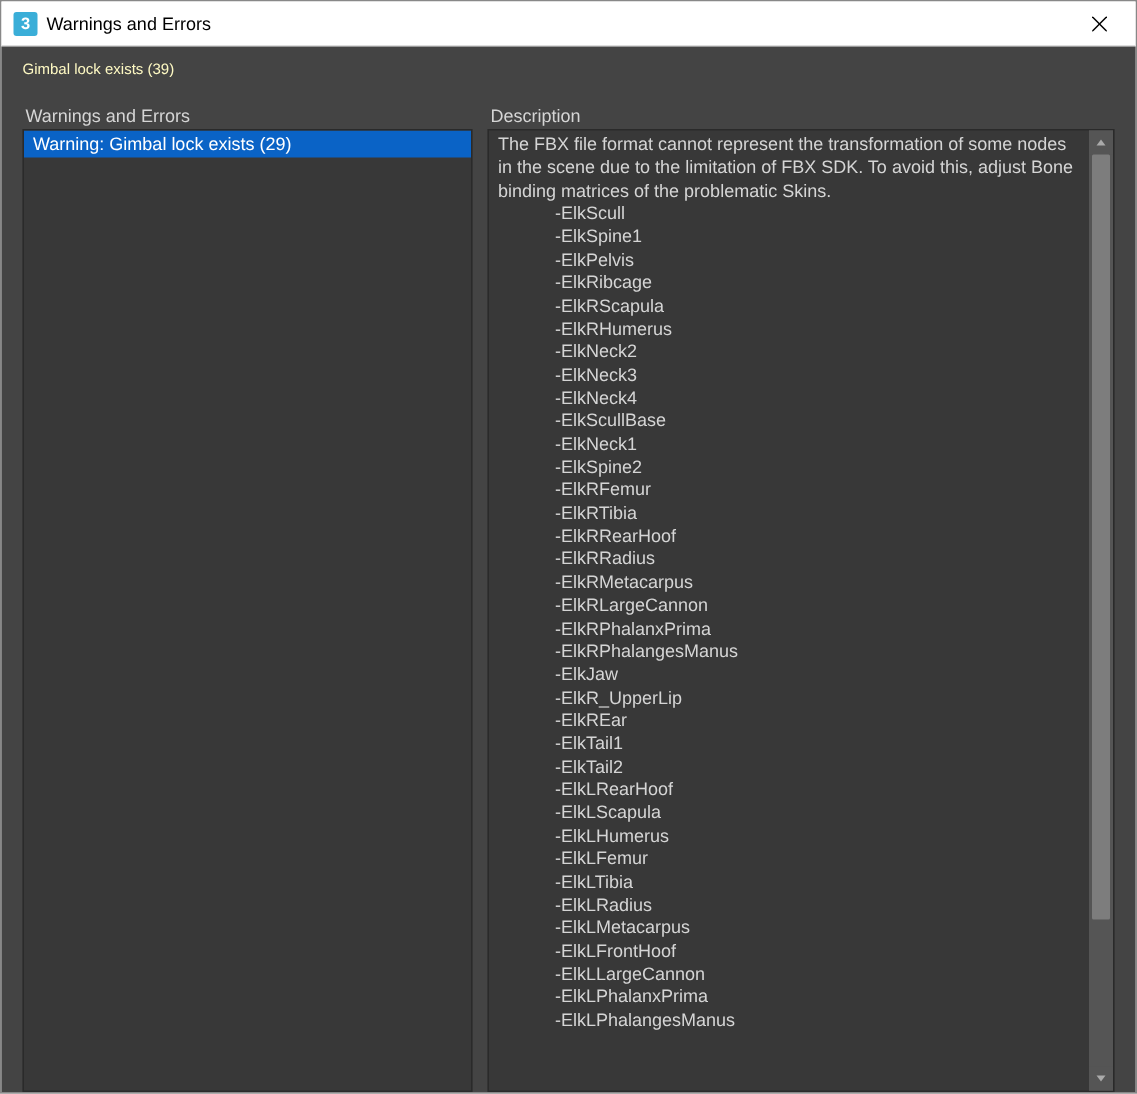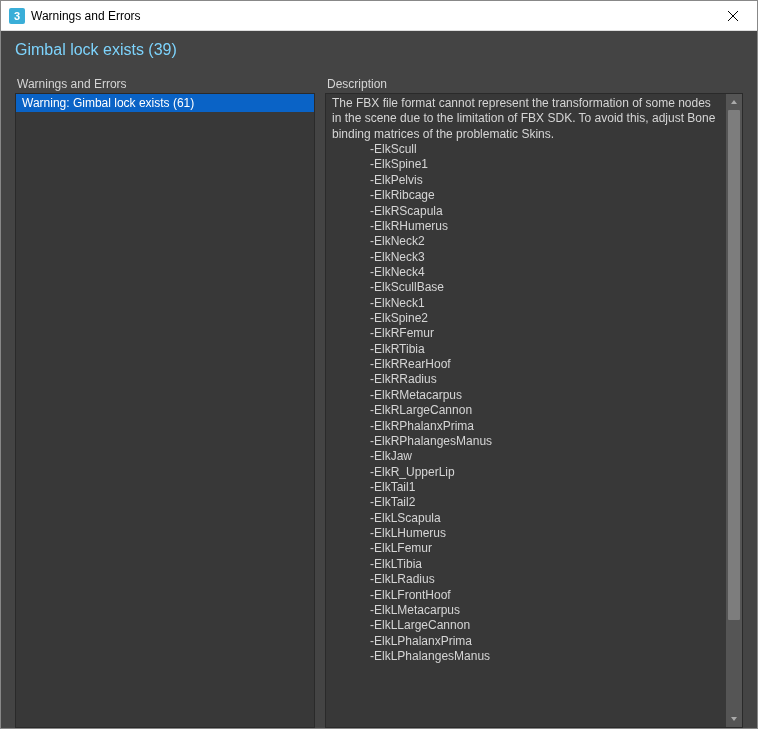--- a/index.html
+++ b/index.html
@@ -62,23 +62,23 @@
     }
     .content-area {
       flex: 1;
       background: #444444;
       color: #d5d5d5;
       display: flex;
       flex-direction: column;
       padding: 0;
     }
     .header-label {
-      font-size: 16px;
+      font-size: 10px;
       padding: 10px 14px 6px 14px;
-      color: #7dd3fc;
+      color: #fef9c3;
     }
     .panels {
       display: flex;
       flex: 1;
       padding: 12px 14px 0 14px;
       gap: 10px;
       min-height: 0;
     }
     .left-panel, .right-panel {
       display: flex;
@@ -176,21 +176,21 @@
     </div>
   </div>
 
   <div class="content-area">
     <div class="header-label">Gimbal lock exists (39)</div>
 
     <div class="panels">
       <div class="left-panel">
         <div class="panel-label">Warnings and Errors</div>
         <div class="listbox" id="warnings-list">
-            <div class="list-item selected">Warning: Gimbal lock exists (61)</div>
+            <div class="list-item selected">Warning: Gimbal lock exists (29)</div>
           </div>
       </div>
 
       <div class="right-panel">
         <div class="panel-label">Description</div>
         <div class="description-container">
           <div class="description-box" id="description-box">
               <div>The FBX file format cannot represent the transformation of some nodes in the scene due to the limitation of FBX SDK. To avoid this, adjust Bone binding matrices of the problematic Skins.</div>
               <div class="bone">-ElkScull</div>
               <div class="bone">-ElkSpine1</div>
@@ -207,29 +207,31 @@
               <div class="bone">-ElkRFemur</div>
               <div class="bone">-ElkRTibia</div>
               <div class="bone">-ElkRRearHoof</div>
               <div class="bone">-ElkRRadius</div>
               <div class="bone">-ElkRMetacarpus</div>
               <div class="bone">-ElkRLargeCannon</div>
               <div class="bone">-ElkRPhalanxPrima</div>
               <div class="bone">-ElkRPhalangesManus</div>
               <div class="bone">-ElkJaw</div>
               <div class="bone">-ElkR_UpperLip</div>
+              <div class="bone">-ElkREar</div>
               <div class="bone">-ElkTail1</div>
               <div class="bone">-ElkTail2</div>
+              <div class="bone">-ElkLRearHoof</div>
               <div class="bone">-ElkLScapula</div>
               <div class="bone">-ElkLHumerus</div>
               <div class="bone">-ElkLFemur</div>
               <div class="bone">-ElkLTibia</div>
               <div class="bone">-ElkLRadius</div>
+              <div class="bone">-ElkLMetacarpus</div>
               <div class="bone">-ElkLFrontHoof</div>
-              <div class="bone">-ElkLMetacarpus</div>
               <div class="bone">-ElkLLargeCannon</div>
               <div class="bone">-ElkLPhalanxPrima</div>
               <div class="bone">-ElkLPhalangesManus</div>
             </div>
           <div class="scrollbar">
             <div class="scroll-arrow">
               <svg viewBox="0 0 8 8">
                   <polygon points="4,2 7,6 1,6"></polygon>
                 </svg>
             </div>

